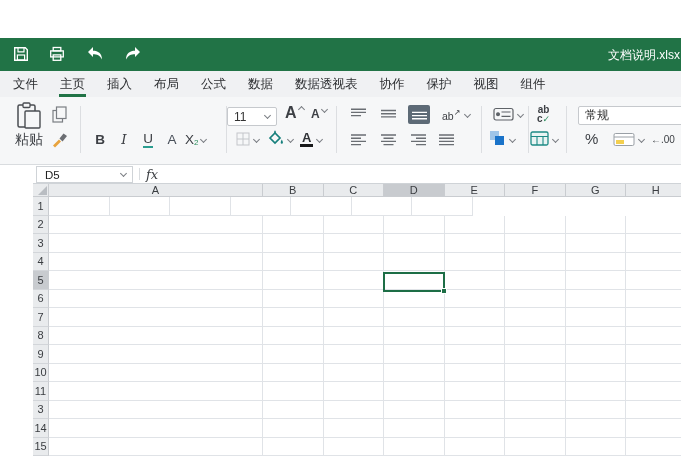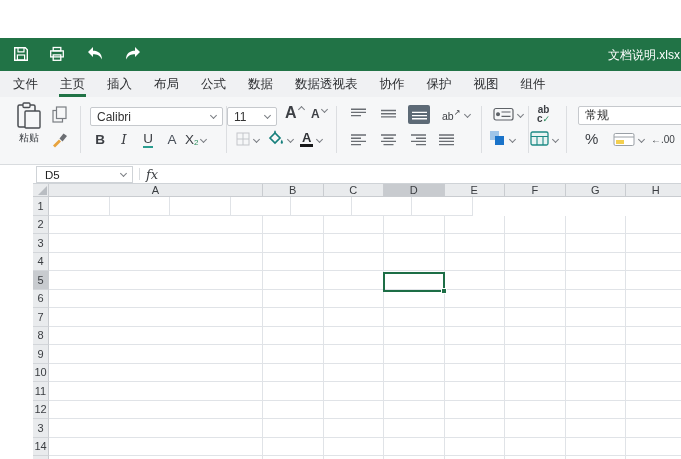--- a/index.html
+++ b/index.html
@@ -20,21 +20,21 @@
 .gbtitle{position:absolute;right:1px;top:9px;color:#fff;font-size:12px;white-space:nowrap}
 
 #menubar{position:absolute;left:0;top:71px;width:681px;height:26px;background:#f0f1f3;display:flex;align-items:stretch;padding-left:2px}
 .mitem{padding:0 11px;font-size:12.5px;color:#2b2d30;display:flex;align-items:center;position:relative}
 .mitem.active::after{content:'';position:absolute;left:10px;right:10px;bottom:0;height:3px;background:#217346}
 
 #ribbon{position:absolute;left:0;top:97px;width:681px;height:68px;background:#f6f7f8;border-bottom:1px solid #d9dcdf}
 .abs{position:absolute}
 .rdiv{position:absolute;top:9px;height:47px;width:1px;background:#dcdee1}
 .paste{position:absolute;left:10px;top:5px;width:38px;display:flex;flex-direction:column;align-items:center;gap:2px}
-.paste-label{font-size:10px;color:#3d4045}
+.paste-label{font-size:14px;color:#3d4045}
 .selbox{position:absolute;background:#fff;border:1px solid #c6c9cd;border-radius:2px;display:flex;align-items:center;font-size:12px;color:#333;padding:0 6px;height:19px}
 .chev{display:inline-block;width:6px;height:6px;border-right:1.4px solid #7a7e83;border-bottom:1.4px solid #7a7e83;transform:rotate(45deg);flex:none}
 .chev.auto{margin-left:auto;margin-bottom:2px}
 .chev.up{transform:rotate(-135deg)}
 .chev.sm{width:5px;height:5px}
 .afont{position:absolute;color:#3d4045;display:flex;align-items:flex-start}
 .fmt{position:absolute;top:33px;height:18px;display:flex;align-items:center;justify-content:center;font-size:13.5px;color:#3d4045}
 .u-teal{border-bottom:2px solid #2a9d8f}
 .sub2{font-size:8px;color:#2a8c5c;margin-top:6px}
 .fontcolorA{font-weight:700;font-size:13px;color:#2f3236;border-bottom:3px solid #17181a;padding:0 2px;line-height:13px}
@@ -136,24 +136,20 @@
         </svg>
   </span>
   <span class="abs" style="left:51px;top:36px">
     <svg width="17" height="15" viewBox="0 0 17 15">
           <path d="M2 12.5 L8 6.5 L10 8.5 L4 14.5 Z" fill="#e8a33d"></path>
           <path d="M8.5 5.5 l3 3 L16 3 L12.5 0.5 Z" fill="#6b6e73"></path>
         </svg>
   </span>
   <span class="rdiv" style="left:80px"></span>
 
-  <div class="selbox" style="left:90px;top:10px;width:133px">
-    <span>Calibri</span>
-        <span class="chev auto sm"></span>
-  </div>
   <div class="selbox" style="left:227px;top:10px;width:50px">
     <span>11</span>
         <span class="chev auto sm"></span>
   </div>
   <span class="afont" style="left:285px;top:7px;font-size:16px;font-weight:600">
     <span>A</span>
         <span class="chev sm up" style="margin:3px 0 0 2px"></span>
   </span>
   <span class="afont" style="left:311px;top:10px;font-size:12px;font-weight:600">
     <span>A</span>
@@ -417,31 +413,20 @@
         <div class="gcell" style="width:214px;height:18.5px"></div>
         <div class="gcell" style="width:60.5px;height:18.5px"></div>
         <div class="gcell" style="width:60.5px;height:18.5px"></div>
         <div class="gcell" style="width:60.5px;height:18.5px"></div>
         <div class="gcell" style="width:60.5px;height:18.5px"></div>
         <div class="gcell" style="width:60.5px;height:18.5px"></div>
         <div class="gcell" style="width:60.5px;height:18.5px"></div>
         <div class="gcell" style="width:60.5px;height:18.5px"></div>
       </div>
       <div class="grow">
-        <div class="grh" style="height:18.5px">12</div>
-        <div class="gcell" style="width:214px;height:18.5px"></div>
-        <div class="gcell" style="width:60.5px;height:18.5px"></div>
-        <div class="gcell" style="width:60.5px;height:18.5px"></div>
-        <div class="gcell" style="width:60.5px;height:18.5px"></div>
-        <div class="gcell" style="width:60.5px;height:18.5px"></div>
-        <div class="gcell" style="width:60.5px;height:18.5px"></div>
-        <div class="gcell" style="width:60.5px;height:18.5px"></div>
-        <div class="gcell" style="width:60.5px;height:18.5px"></div>
-      </div>
-      <div class="grow">
         <div class="grh" style="height:18.5px">3</div>
         <div class="gcell" style="width:214px;height:18.5px"></div>
         <div class="gcell" style="width:60.5px;height:18.5px"></div>
         <div class="gcell" style="width:60.5px;height:18.5px"></div>
         <div class="gcell" style="width:60.5px;height:18.5px"></div>
         <div class="gcell" style="width:60.5px;height:18.5px"></div>
         <div class="gcell" style="width:60.5px;height:18.5px"></div>
         <div class="gcell" style="width:60.5px;height:18.5px"></div>
         <div class="gcell" style="width:60.5px;height:18.5px"></div>
       </div>

